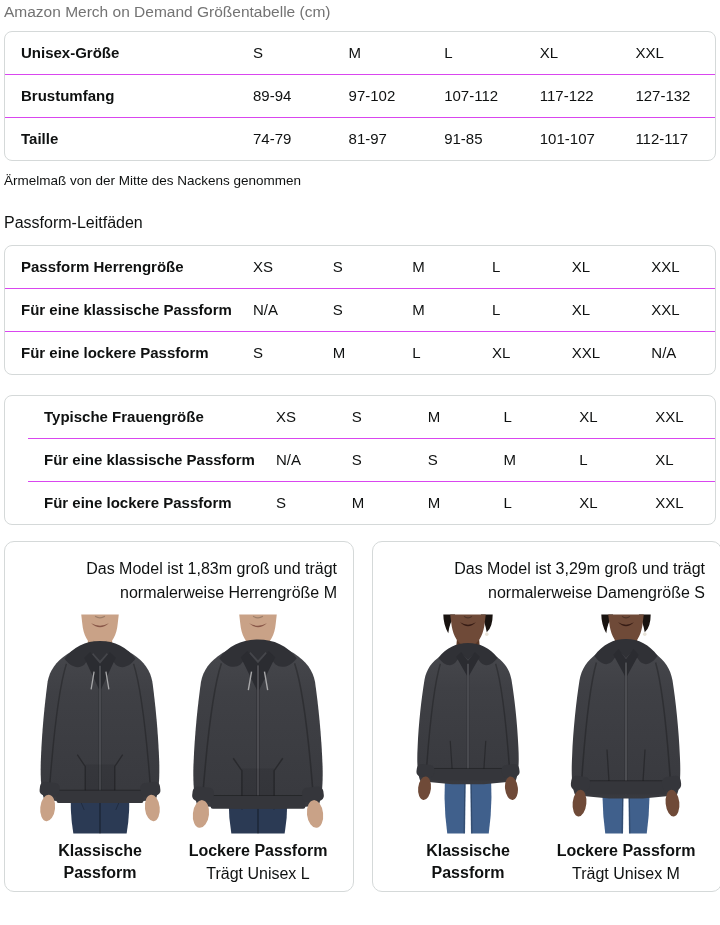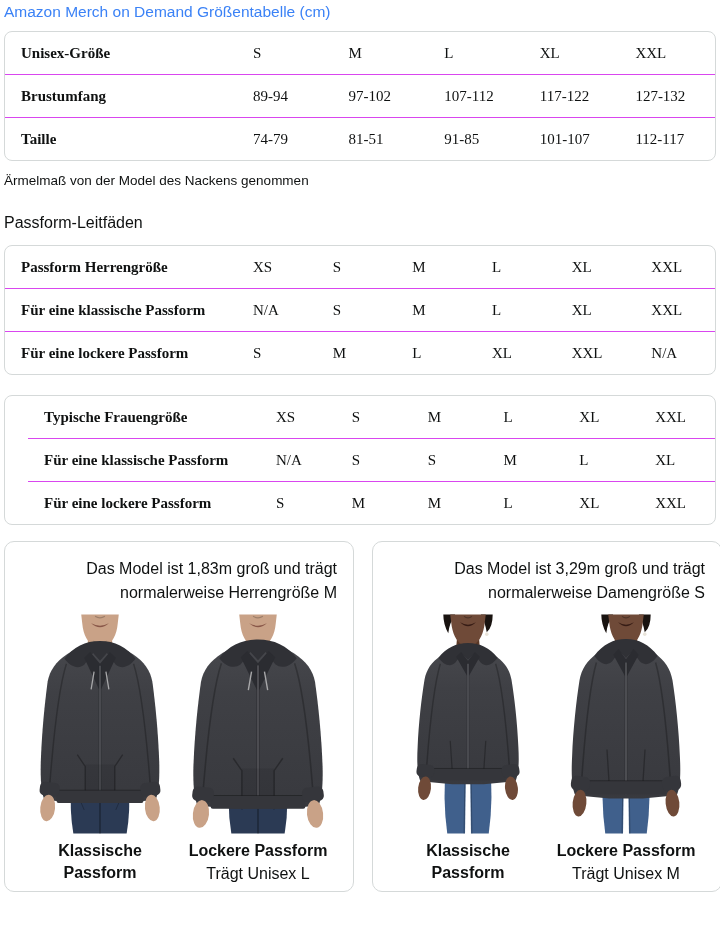--- a/index.html
+++ b/index.html
@@ -7,34 +7,33 @@
     width:720px;height:925px;
     font-family:"Liberation Sans","DejaVu Sans",sans-serif;
     color:#0f1111;
     -webkit-font-smoothing:antialiased;
     overflow:hidden;
   }
   .page{padding:2px 4px 0 4px;}
 
   .page-title{
     margin:0 0 9px 0;
-    font-size:15.5px;font-weight:400;line-height:20px;color:#3b82f6;
+    font-size:15.5px;font-weight:400;line-height:20px;color:#737373;
   }
 
   
   .tbl{
     border:1px solid #d5d9d9;
     border-radius:8px;
     background:#fff;
     overflow:hidden;
   }
   .tbl .row{
     display:flex;align-items:center;
     height:42px;
-    font-family:Liberation Serif, serif;
   }
   .tbl .row + .row{border-top:1px solid #d946ef;}
   .cell{font-size:15px;line-height:20px;padding-left:16px;box-sizing:border-box;white-space:nowrap;}
   .cell.label{width:232px;flex:none;font-weight:700;}
   .cell.val{flex:1;font-weight:400;}
 
   .note{
     margin:11px 0 0 0;
     font-size:13.5px;line-height:18px;font-weight:400;
   }
@@ -171,28 +170,28 @@
       <div class="cell label">Brustumfang</div>
       <div class="cell val">89-94</div>
       <div class="cell val">97-102</div>
       <div class="cell val">107-112</div>
       <div class="cell val">117-122</div>
       <div class="cell val">127-132</div>
     </div>
     <div class="row">
       <div class="cell label">Taille</div>
       <div class="cell val">74-79</div>
-      <div class="cell val">81-51</div>
+      <div class="cell val">81-97</div>
       <div class="cell val">91-85</div>
       <div class="cell val">101-107</div>
       <div class="cell val">112-117</div>
     </div>
   </section>
 
-  <p class="note">Ärmelmaß von der Model des Nackens genommen</p>
+  <p class="note">Ärmelmaß von der Mitte des Nackens genommen</p>
 
   <h2 class="section-title">Passform-Leitfäden</h2>
 
   <section class="tbl" id="mens-table">
     <div class="row">
       <div class="cell label">Passform Herrengröße</div>
       <div class="cell val">XS</div>
       <div class="cell val">S</div>
       <div class="cell val">M</div>
       <div class="cell val">L</div>

